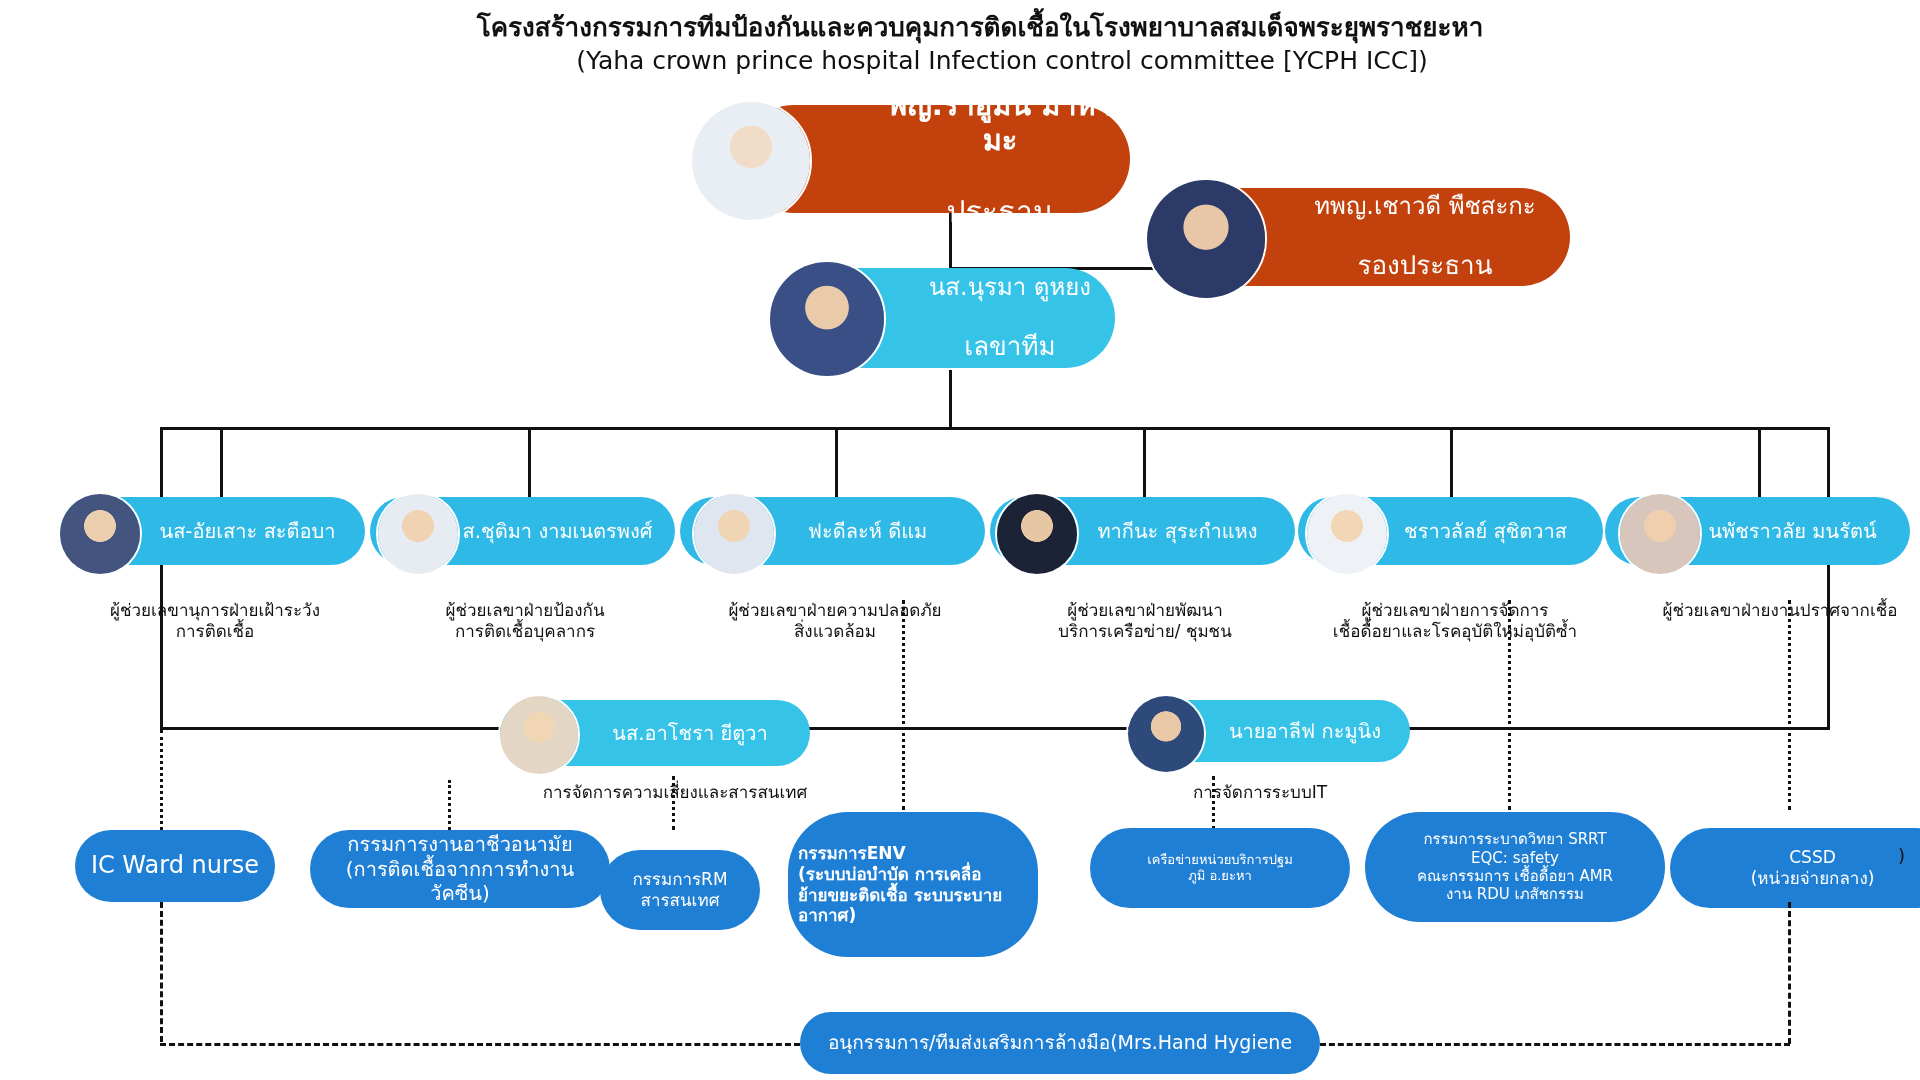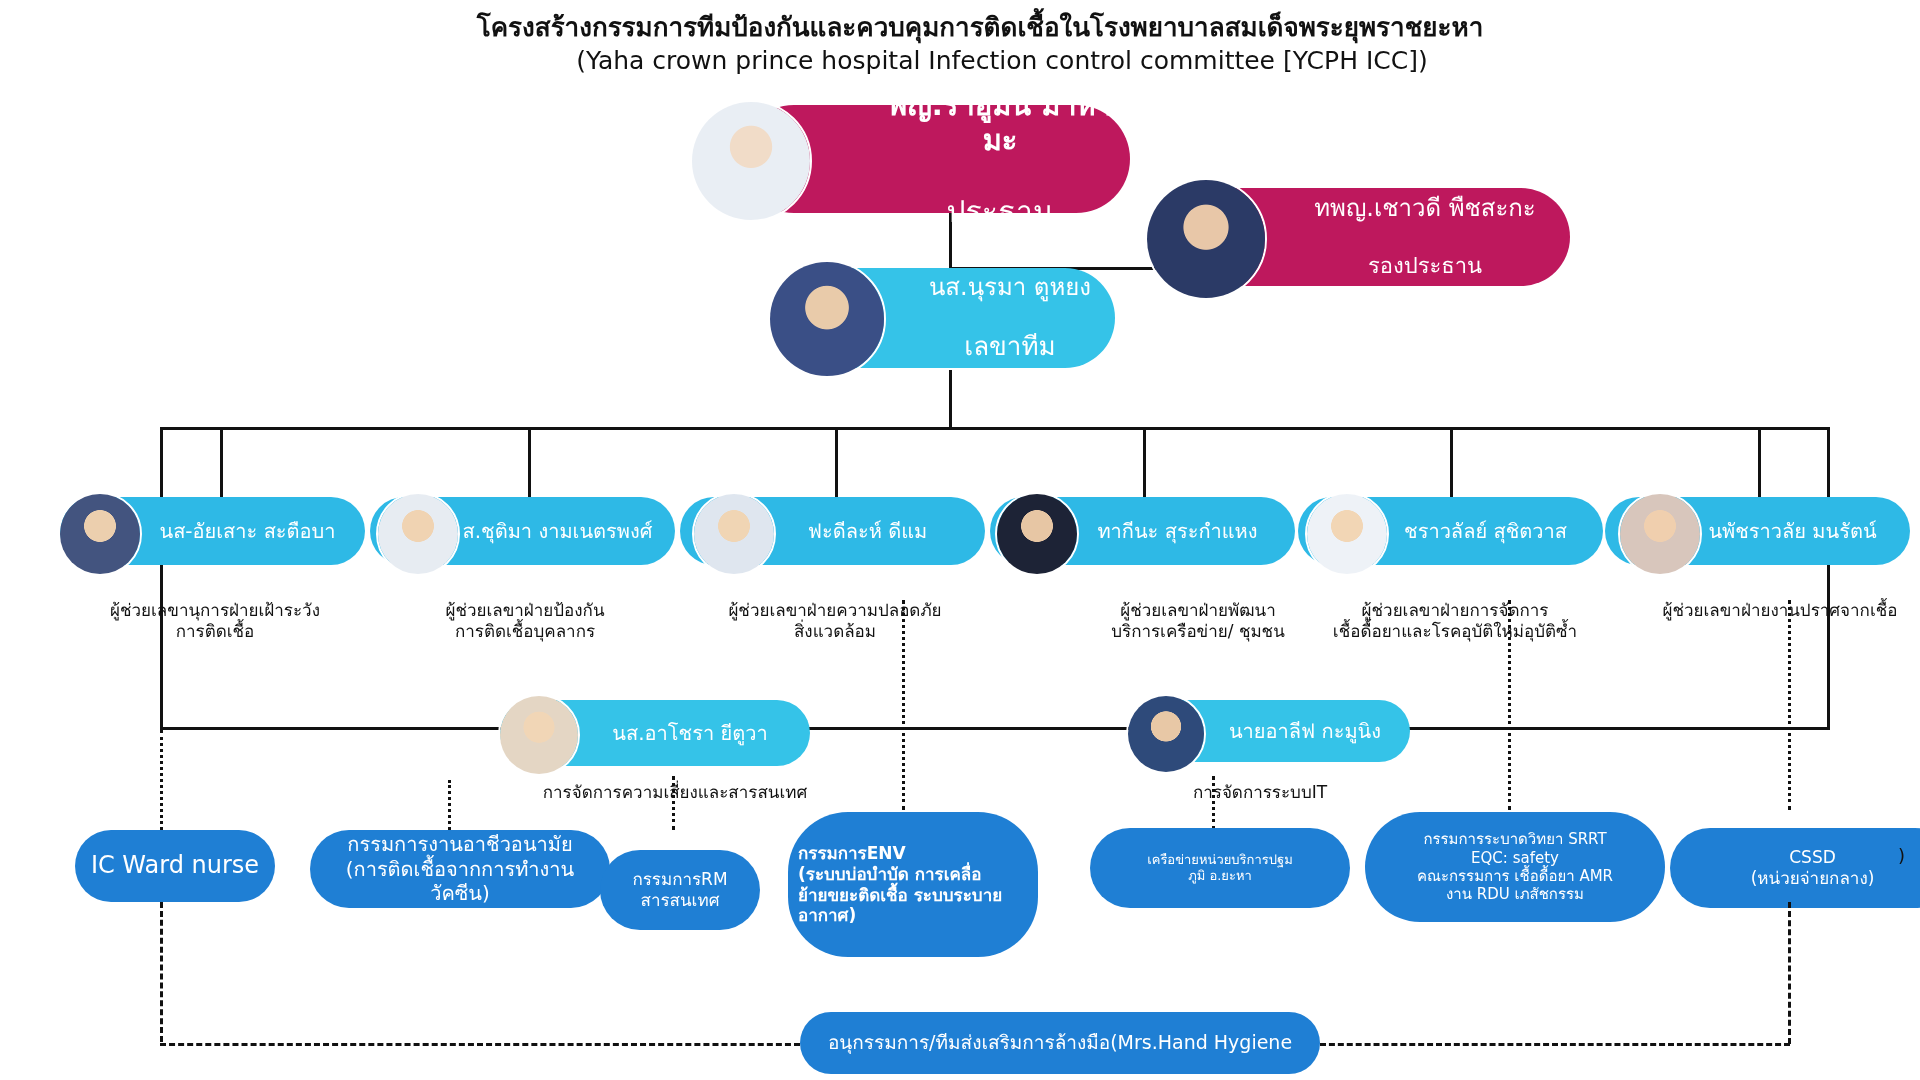--- a/index.html
+++ b/index.html
@@ -37,21 +37,21 @@
     position:absolute;border-radius:50%;background:#cfd7e3 center/cover no-repeat;
     overflow:hidden;border:2px solid #fff;
   }
   .photo .ph-inner{width:100%;height:100%;}
 
   .caption{
     position:absolute;text-align:center;color:#111;font-size:17px;line-height:1.25;
     white-space:pre-line;
   }
 
-  .teal{background:#be185d;}
+  .teal{background:#c2410c;}
   .cyan{background:#35c3e8;}
   .sky{background:#2eb9e6;}
   .blue{background:#1f7fd4;}
 </style>
 </head>
 <body>
 
 <div id="root">
 
   <div class="title">
@@ -86,21 +86,21 @@
       <div style="font-weight:normal;font-size:30px;">ประธาน</div>
     </div>
   </div>
   <div class="photo" style="left:650px;top:100px;width:118px;height:118px;background:linear-gradient(160deg,#d9e0ea,#b9c3d2);">
     <div class="ph-inner" style="background:radial-gradient(circle at 50% 38%, #f1dcc8 0 22%, #e9eef4 23% 100%);"></div>
   </div>
 
   <div class="pill teal" style="left:1120px;top:188px;width:410px;height:98px;padding-left:120px;font-size:24px;">
     <div class="txt">
       <div>ทพญ.เชาวดี พืชสะกะ</div>
-      <div style="font-size:22px;">รองประธาน</div>
+      <div style="font-size:26px;">รองประธาน</div>
     </div>
   </div>
   <div class="photo" style="left:1105px;top:178px;width:118px;height:118px;">
     <div class="ph-inner" style="background:radial-gradient(circle at 50% 40%, #e8c7a8 0 24%, #2b3a66 25% 100%);"></div>
   </div>
 
   <div class="pill cyan" style="left:745px;top:268px;width:330px;height:100px;padding-left:120px;font-size:24px;">
     <div class="txt">
       <div>นส.นุรมา ตูหยง</div>
       <div style="font-size:26px;">เลขาทีม</div>
@@ -136,21 +136,21 @@
   </div>
   <div class="caption" style="left:625px;top:600px;width:340px;">ผู้ช่วยเลขาฝ่ายความปลอดภัย
 สิ่งแวดล้อม</div>
 
   <div class="pill sky" style="left:950px;top:497px;width:305px;height:68px;padding-left:70px;font-size:20px;">
     <div class="txt">ทากีนะ สุระกำแหง</div>
   </div>
   <div class="photo" style="left:955px;top:492px;width:80px;height:80px;">
     <div class="ph-inner" style="background:radial-gradient(circle at 50% 40%, #e7c6a4 0 25%, #1d2336 26% 100%);"></div>
   </div>
-  <div class="caption" style="left:993px;top:600px;width:330px;">ผู้ช่วยเลขาฝ่ายพัฒนา
+  <div class="caption" style="left:940px;top:600px;width:330px;">ผู้ช่วยเลขาฝ่ายพัฒนา
 บริการเครือข่าย/ ชุมชน</div>
 
   <div class="pill sky" style="left:1258px;top:497px;width:305px;height:68px;padding-left:70px;font-size:20px;">
     <div class="txt">ชราวลัลย์ สุชิตวาส</div>
   </div>
   <div class="photo" style="left:1265px;top:492px;width:80px;height:80px;">
     <div class="ph-inner" style="background:radial-gradient(circle at 50% 40%, #f2d6b5 0 25%, #eef2f7 26% 100%);"></div>
   </div>
   <div class="caption" style="left:1240px;top:600px;width:350px;">ผู้ช่วยเลขาฝ่ายการจัดการ
 เชื้อดื้อยาและโรคอุบัติใหม่อุบัติซ้ำ</div>

